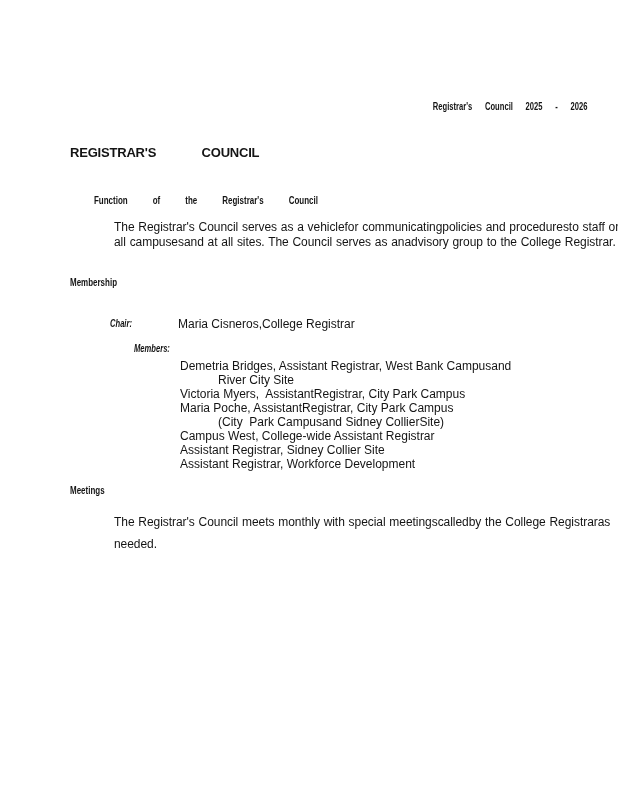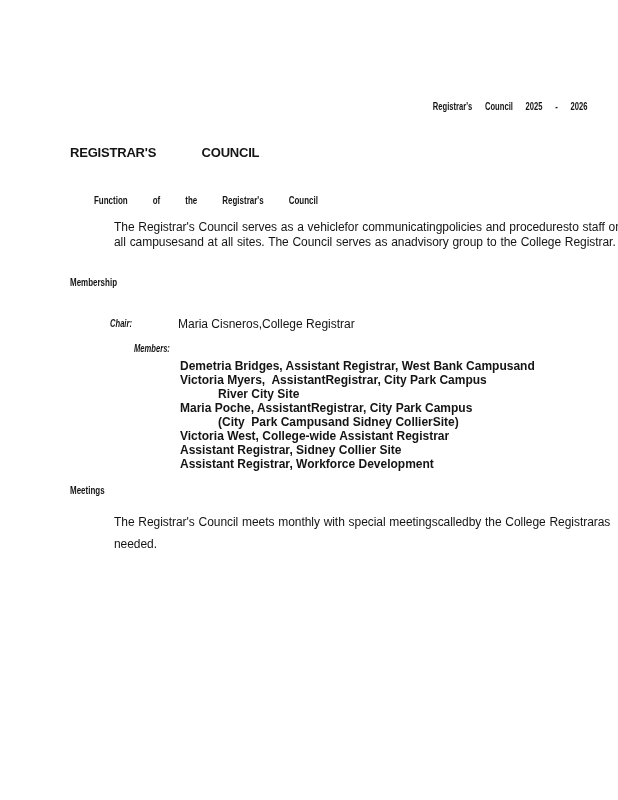--- a/index.html
+++ b/index.html
@@ -87,21 +87,21 @@
     white-space: pre;
   }
 
   .members {
     position: absolute;
     left: 180px;
     top: 359px;
     font-size: 12px;
     line-height: 14px;
   }
-  .member-line { white-space: pre; font-weight: bold; }
+  .member-line { white-space: pre; }
   .member-line.indent { padding-left: 38px; }
 
   .page-number {
     position: absolute;
     top: 685px;
     left: 70px;
     width: 530px;
     text-align: center;
     font-size: 11px;
   }
@@ -133,25 +133,25 @@
   </div>
 
   <div class="chair-value">Maria Cisneros,College Registrar</div>
 
   <div class="label-cond members-label">
     <span class="cond">Members:</span>
   </div>
 
   <div class="members">
     <div class="member-line">Demetria Bridges, Assistant Registrar, West Bank Campusand</div>
+    <div class="member-line indent">River City Site</div>
     <div class="member-line">Victoria Myers,  AssistantRegistrar, City Park Campus</div>
-    <div class="member-line indent">River City Site</div>
     <div class="member-line">Maria Poche, AssistantRegistrar, City Park Campus</div>
     <div class="member-line indent">(City  Park Campusand Sidney CollierSite)</div>
-    <div class="member-line">Victoria West, College-wide Assistant Registrar</div>
+    <div class="member-line">Campus West, College-wide Assistant Registrar</div>
     <div class="member-line">Assistant Registrar, Sidney Collier Site</div>
     <div class="member-line">Assistant Registrar, Workforce Development</div>
   </div>
 
   <div class="section-heading heading-meetings">
     <span class="cond">Meetings</span>
   </div>
 
   <div class="para para-meetings">The Registrar's Council meets monthly with special meetingscalledby the College Registraras
 needed.</div>

